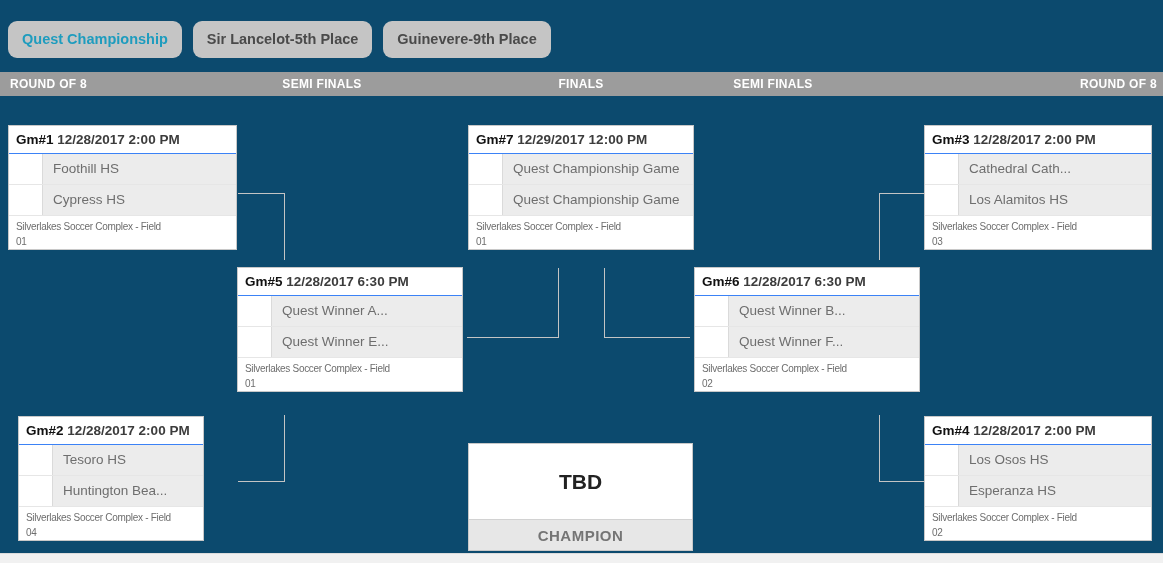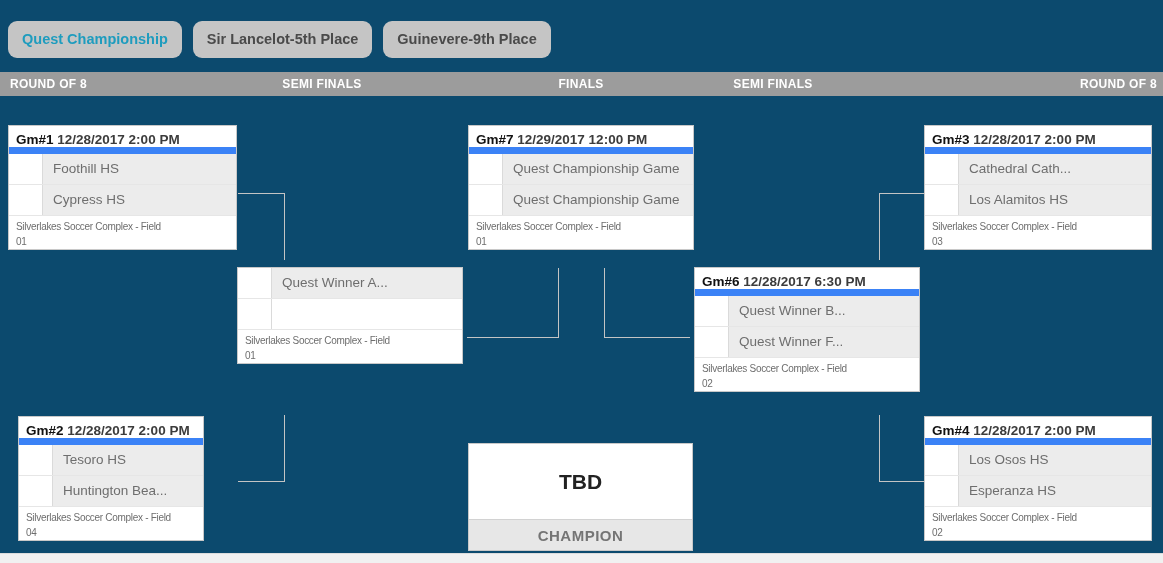--- a/index.html
+++ b/index.html
@@ -24,21 +24,21 @@
                  font-size:12px; letter-spacing:.3px; white-space:nowrap;}
   .rb-left{left:10px;}
   .rb-c1{left:322px; transform:translateX(-50%);}
   .rb-c2{left:581px; transform:translateX(-50%);}
   .rb-c3{left:773px; transform:translateX(-50%);}
   .rb-right{right:6px;}
 
   
   .gbox{position:absolute; background:#fff; border:1px solid var(--box-border); font-size:13.5px;}
   .ghdr{height:28px; line-height:27px; padding:0 7px; font-weight:bold; color:#3c3c3c;
-        border-bottom:7px solid #3b82f6; white-space:nowrap; overflow:hidden;}
+        border-bottom:1px solid #3b82f6; white-space:nowrap; overflow:hidden;}
   .gnum{color:#111;}
   .trow{display:flex; height:31px; border-bottom:1px solid #e6e6e6;}
   .tscore{width:34px; background:#fff; border-right:1px solid #dadada;}
   .tname{flex:1; background:var(--team-bg); line-height:30px; padding-left:10px;
          color:var(--muted); white-space:nowrap; overflow:hidden;}
   .venue{padding:4px 7px 0 7px; color:var(--muted); font-size:10px; letter-spacing:-0.3px;
          line-height:1.45; white-space:pre-line;}
 
   
   .champ{position:absolute; left:468px; top:443px; width:225px; height:108px;
@@ -120,26 +120,31 @@
     </div>
     <div class="trow">
       <div class="tscore"></div>
       <div class="tname">Los Alamitos HS</div>
     </div>
     <div class="venue">Silverlakes Soccer Complex - Field
 03</div>
   </div>
 
   <div class="gbox" style="left:237px; top:267px; width:226px;">
+    <div class="ghdr">
+      <span class="gnum">Gm#5</span> 
+      <span class="gdate">12/28/2017 6:30 PM</span>
+    </div>
     <div class="trow">
       <div class="tscore"></div>
       <div class="tname">Quest Winner A...</div>
     </div>
     <div class="trow">
       <div class="tscore"></div>
+      <div class="tname">Quest Winner E...</div>
     </div>
     <div class="venue">Silverlakes Soccer Complex - Field
 01</div>
   </div>
 
   <div class="gbox" style="left:694px; top:267px; width:226px;">
     <div class="ghdr">
       <span class="gnum">Gm#6</span> 
       <span class="gdate">12/28/2017 6:30 PM</span>
     </div>

